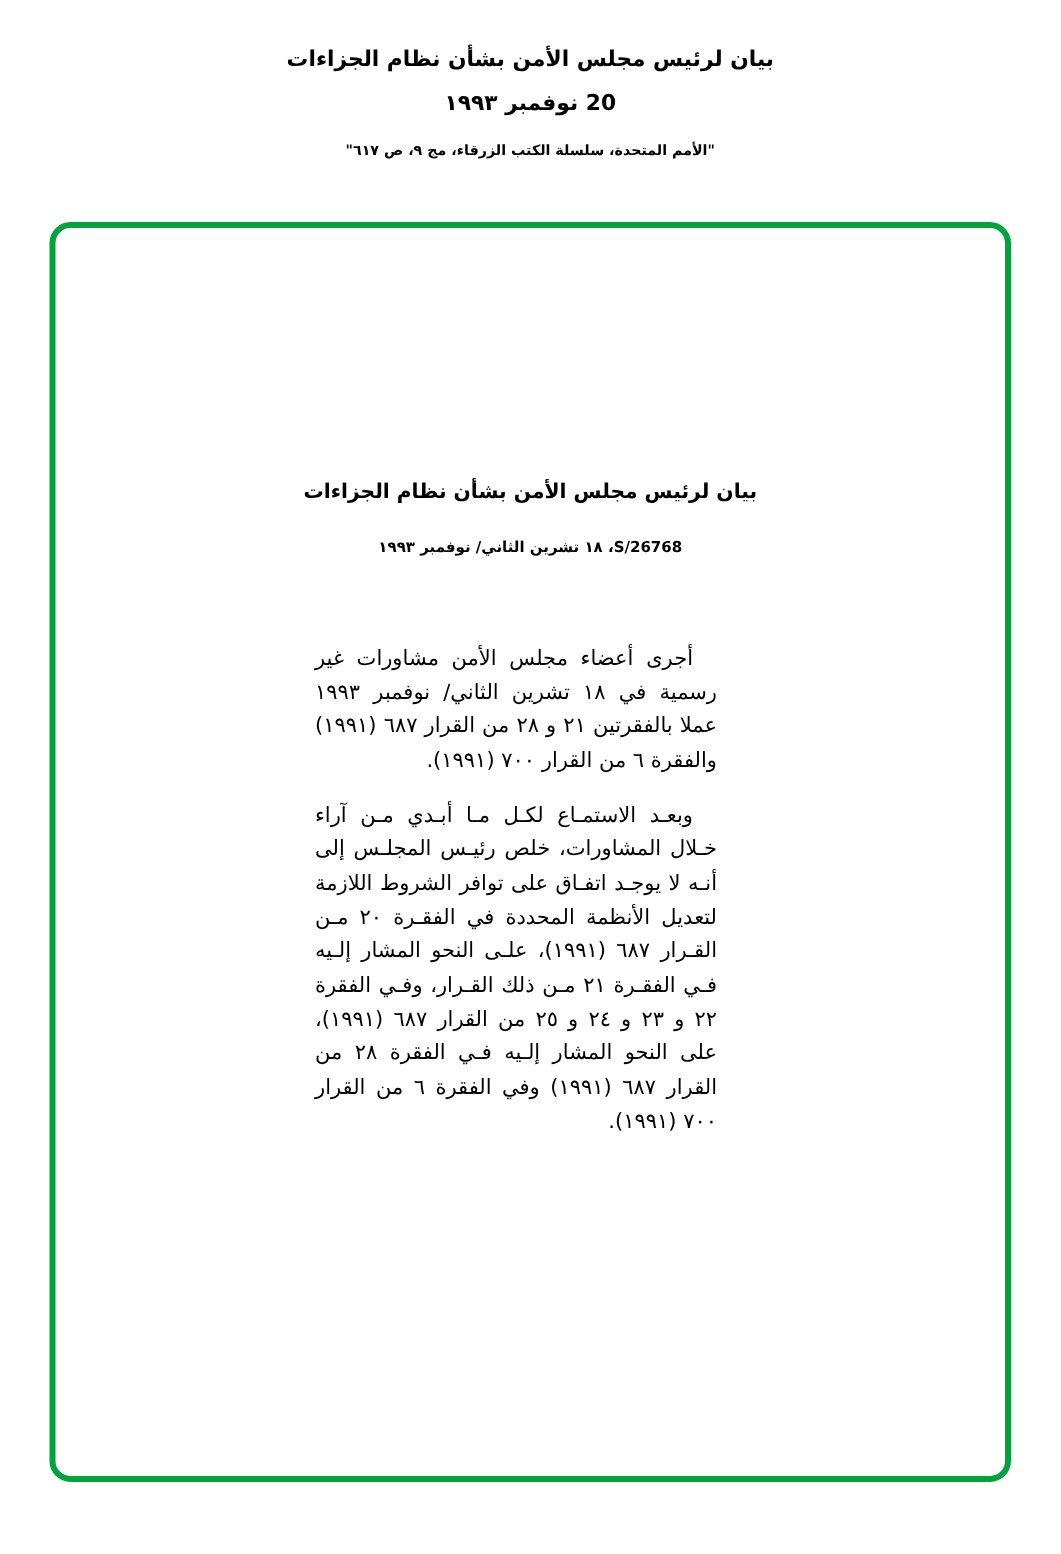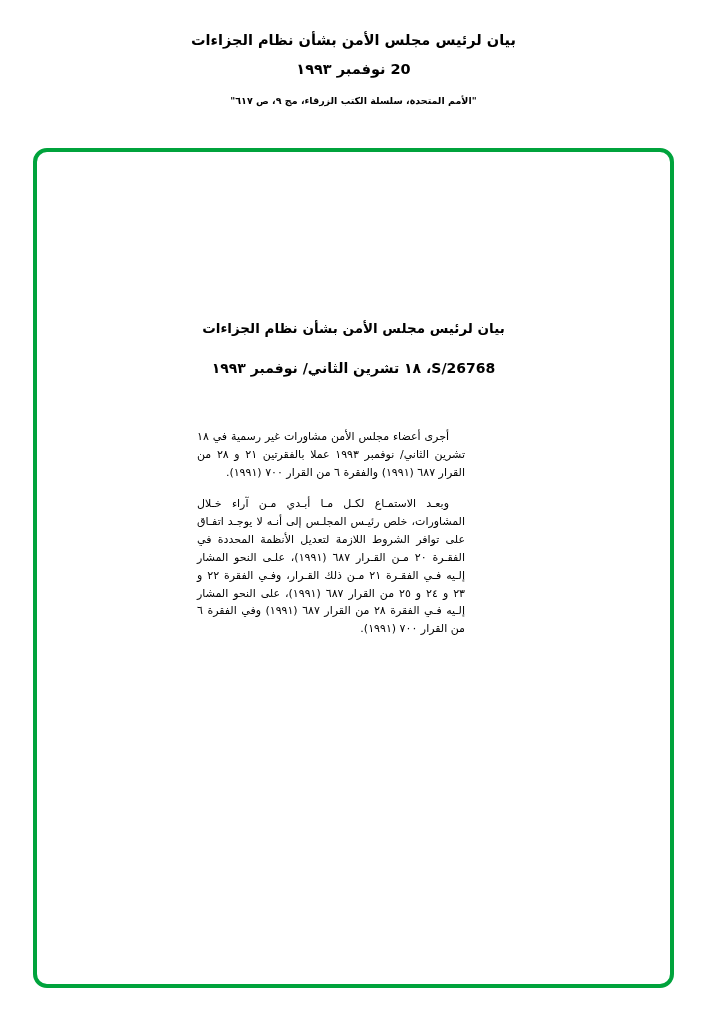--- a/index.html
+++ b/index.html
@@ -87,33 +87,33 @@
   }
 
   .doc-symbol {
     position: absolute;
     top: 208px;
     left: 0;
     width: 100%;
     text-align: center;
     font-family: "DejaVu Sans", sans-serif;
     font-weight: bold;
-    font-size: 14px;
+    font-size: 10px;
     direction: rtl;
   }
 
   .body-text {
     position: absolute;
     top: 276px;
-    right: 205px;
+    right: 192px;
     width: 268px;
     direction: rtl;
     text-align: justify;
     font-family: "DejaVu Sans", sans-serif;
-    font-size: 11px;
+    font-size: 14px;
     line-height: 1.62;
   }
   .body-text p {
     margin: 0 0 14px 0;
     text-align: justify;
     text-justify: inter-word;
   }
   .body-text p.p-indent {
     text-indent: 16px;
   }

